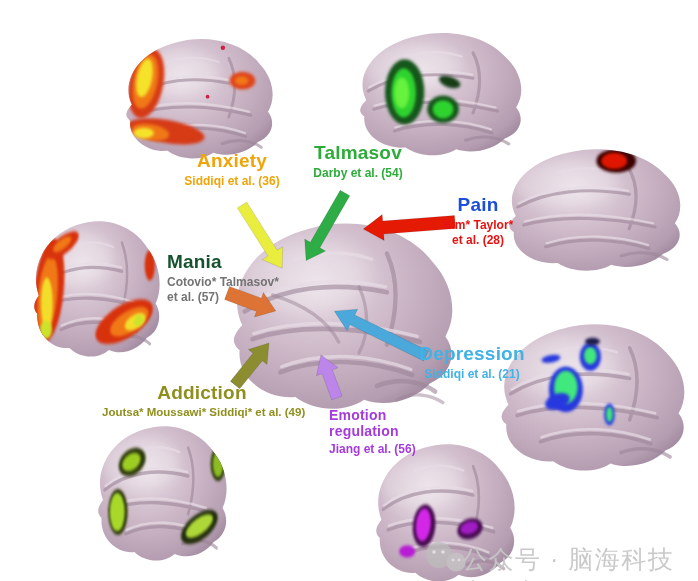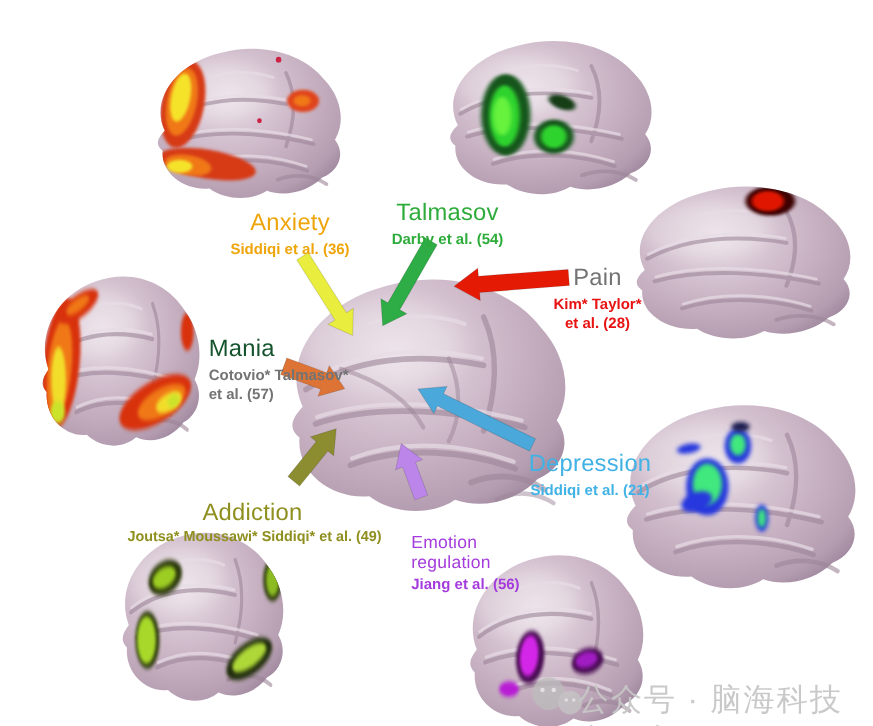--- a/index.html
+++ b/index.html
@@ -2,21 +2,21 @@
 <html><head>
 <meta charset="utf-8">
 <style>
   html,body{margin:0;padding:0;background:#fff;}
   #canvas{
     position:relative;width:698px;height:581px;background:#ffffff;overflow:hidden;
     font-family:"Liberation Sans","DejaVu Sans",sans-serif;
   }
   svg{position:absolute;left:0;top:0;}
   .label{position:absolute;line-height:1.12;}
-  .label .title{font-weight:normal;font-size:19px;letter-spacing:0.2px;margin-top:18px;}
+  .label .title{font-weight:bold;font-size:19px;letter-spacing:0.2px;}
   .label .cite{font-weight:bold;font-size:12px;margin-top:3px;line-height:1.2;}
   .center{text-align:center;}
   .left{text-align:left;}
   #label-pain .cite{width:82px;margin-left:auto;margin-right:auto;}
   #label-mania .cite{width:118px;}
   #label-addiction .cite{white-space:nowrap;font-size:11.5px;}
   #label-emotion .title{font-size:14px;width:95px;}
   #watermark-text{
     position:absolute;left:462px;top:543px;font-size:25px;letter-spacing:1.5px;
     font-family:"Liberation Sans","DejaVu Sans",sans-serif;opacity:.95;
@@ -197,21 +197,21 @@
     <div class="title" style="color: rgb(239, 165, 10);">Anxiety</div>
     <div class="cite" style="color: rgb(239, 165, 10);">Siddiqi et al. (36)</div>
   </div>
 
   <div class="label center" id="label-volition" style="left:299px;top:142px;width:118px;">
     <div class="title" style="color: rgb(46, 172, 59);">Talmasov</div>
     <div class="cite" style="color: rgb(46, 172, 59);">Darby et al. (54)</div>
   </div>
 
   <div class="label center" id="label-pain" style="left:433px;top:194px;width:90px;">
-    <div class="title" style="color: #737373;">Pain</div>
+    <div class="title" style="color: #1d4ed8;">Pain</div>
     <div class="cite" style="color: rgb(232, 18, 18);">Kim* Taylor* et al. (28)</div>
   </div>
 
   <div class="label left" id="label-mania" style="left:167px;top:251px;width:120px;">
     <div class="title" style="color: #14532d;">Mania</div>
     <div class="cite" style="color: #737373;">Cotovio* Talmasov* et al. (57)</div>
   </div>
 
   <div class="label center" id="label-depression" style="left:413px;top:343px;width:118px;">
     <div class="title" style="color: rgb(65, 178, 229);">Depression</div>

